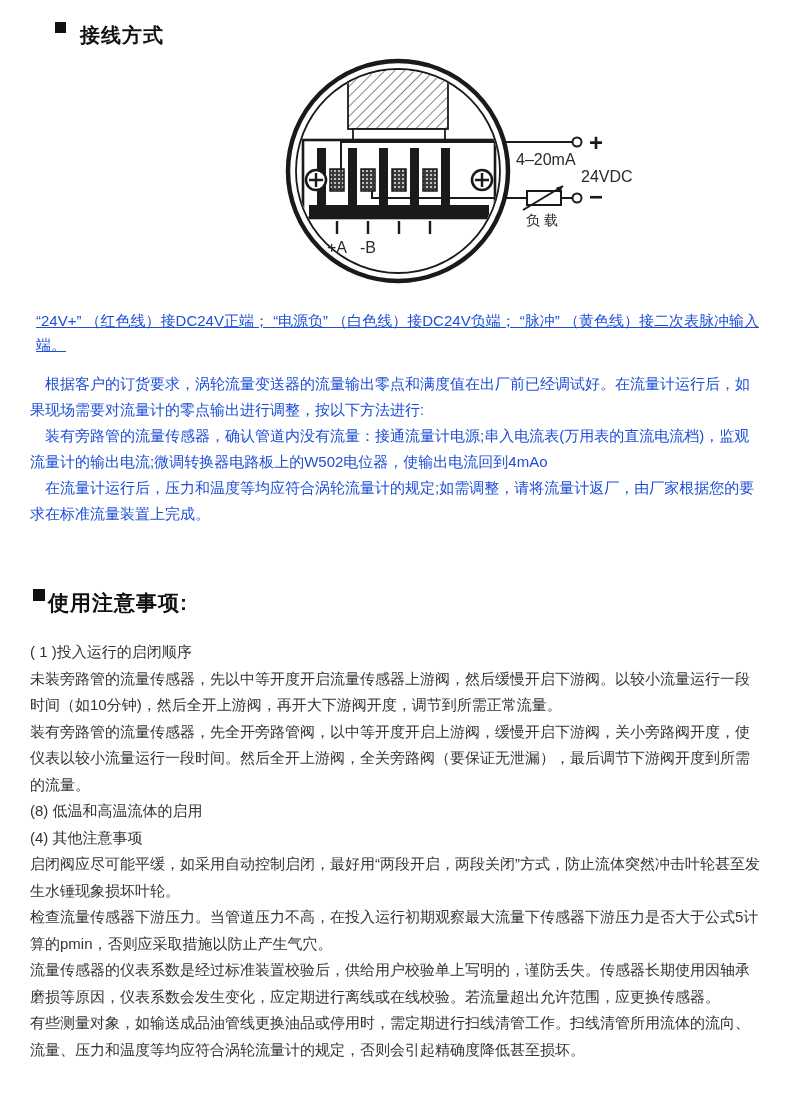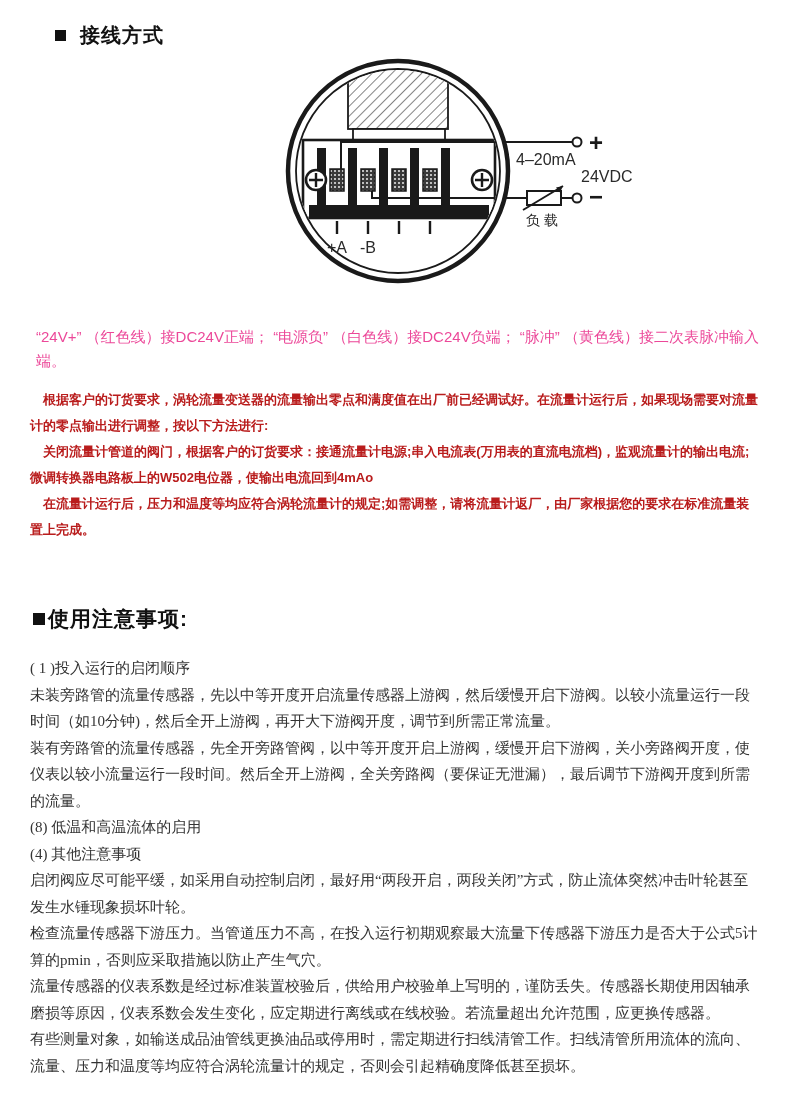--- a/index.html
+++ b/index.html
@@ -6,39 +6,39 @@
   html, body { background: #ffffff; }
   body {
     width: 790px; height: 1107px;
     font-family: "Liberation Sans", "DejaVu Sans", sans-serif;
     color: #3a3a3a;
     overflow: hidden;
     position: relative;
   }
   .page { padding: 22px 28px 0 30px; }
 
-  .h-row { display: flex; align-items: center; color: #111; }
+  .h-row { display: flex; color: #111; }
   .sq { display: inline-block; width: 11px; height: 11px; background: #111; flex: 0 0 auto; }
   .h1 { font-size: 20px; font-weight: bold; letter-spacing: 1px; }
   .h1 .sq { margin: 0 14px 0 25px; }
   .h2 { font-size: 21px; font-weight: bold; letter-spacing: 1px; }
   .h2 .sq { margin: 0 3px 0 3px; width: 12px; height: 12px; }
 
   .diagram-wrap { position: relative; height: 248px; margin-top: 4px; }
   .diagram-wrap svg { position: absolute; left: 243px; top: 0; }
 
-  .note { font-size: 15px; line-height: 24px; margin: 24px 0 14px 6px; color: #ec4899; }
+  .note { font-size: 15px; line-height: 24px; margin: 8px 0 14px 6px; color: #1d4ed8; text-decoration: underline; }
 
   .sec2 { margin-top: 2px; }
-  .sec2 p { font-size: 13px; line-height: 26px; text-indent: 1em; color: #b91c1c; font-weight: bold; }
+  .sec2 p { font-size: 15px; line-height: 26px; text-indent: 1em; color: #1d4ed8; }
   .sec2 { margin-bottom: 0; }
 
   .sec3 { margin-top: 62px; }
   .sec3-head { margin-bottom: 22px; }
-  .sec3 p { font-size: 15px; line-height: 26.5px; color: #333; font-family: Liberation Serif, serif; }
+  .sec3 p { font-size: 15px; line-height: 26.5px; color: #333; }
 
   .svg-label { font-family: "Liberation Sans", "DejaVu Sans", sans-serif; }
 </style>
 </head>
 <body>
 
 <div class="page">
 
   <div class="h-row h1">
     <span class="sq"></span>
@@ -117,21 +117,21 @@
       <text x="64" y="200" font-size="16" fill="#2a2a2a" text-anchor="middle" class="svg-label" id="termA">+A</text>
       <text x="95" y="200" font-size="16" fill="#2a2a2a" text-anchor="middle" class="svg-label" id="termB">-B</text>
       <text x="243" y="112" font-size="0" fill="none"> </text>
     </svg>
   </div>
 
   <p class="note">“24V+” （红色线）接DC24V正端； “电源负” （白色线）接DC24V负端； “脉冲” （黄色线）接二次表脉冲输入端。</p>
 
   <div class="sec2">
     <p>根据客户的订货要求，涡轮流量变送器的流量输出零点和满度值在出厂前已经调试好。在流量计运行后，如果现场需要对流量计的零点输出进行调整，按以下方法进行:</p>
-    <p>关闭流量计管道的阀门，根据客户的订货要求：接通流量计电源;串入电流表(万用表的直流电流档)，监观流量计的输出电流;微调转换器电路板上的W502电位器，使输出电流回到4mAo</p>
+    <p>装有旁路管的流量传感器，确认管道内没有流量：接通流量计电源;串入电流表(万用表的直流电流档)，监观流量计的输出电流;微调转换器电路板上的W502电位器，使输出电流回到4mAo</p>
     <p>在流量计运行后，压力和温度等均应符合涡轮流量计的规定;如需调整，请将流量计返厂，由厂家根据您的要求在标准流量装置上完成。</p>
   </div>
 
   <div class="sec3">
     <div class="h-row h2 sec3-head">
       <span class="sq"></span>
       <span>使用注意事项:</span>
     </div>
     <div>
       <p>( 1 )投入运行的启闭顺序</p>

